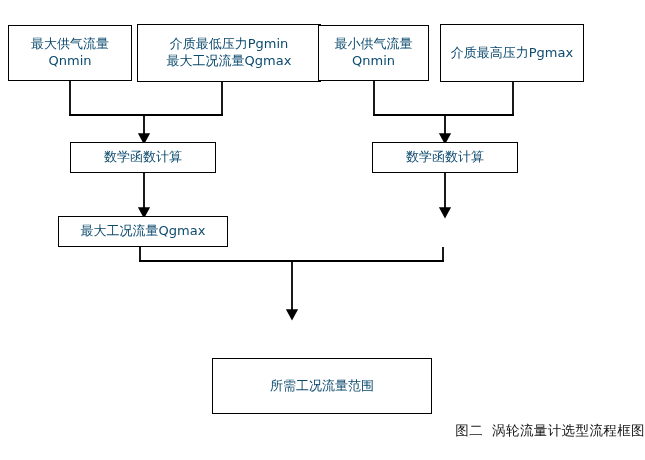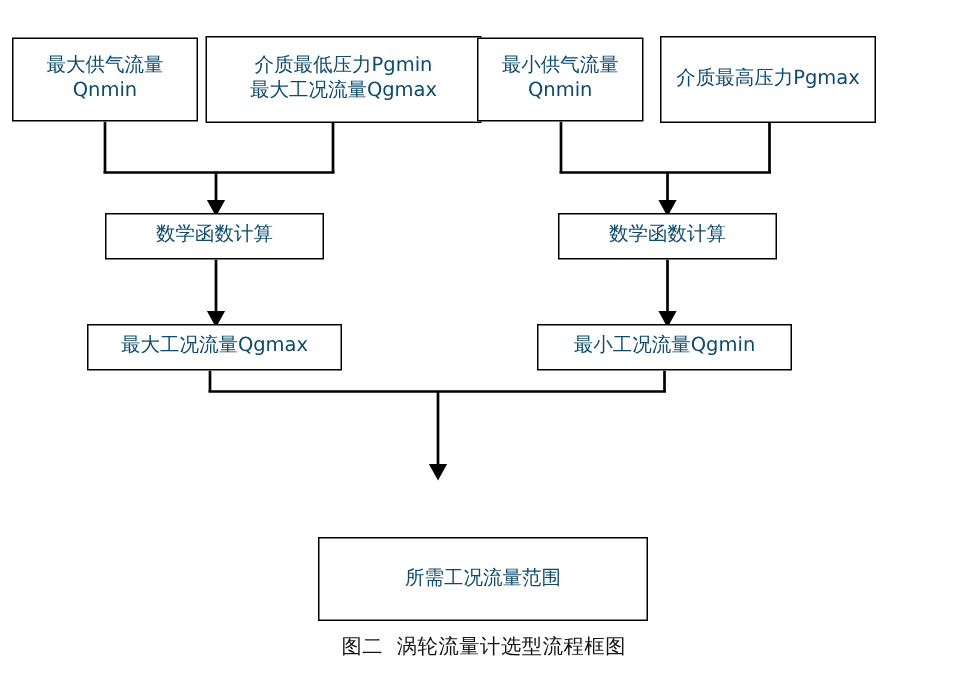--- a/index.html
+++ b/index.html
@@ -61,21 +61,21 @@
   #node-qgmin { left: 358px; top: 216px; width: 170px; height: 31px; font-size: 13px; }
 
   
   #node-range { left: 212px; top: 318px; width: 220px; height: 56px; font-size: 13px; margin-top: 40px; }
 
   #figure-caption {
     position: absolute;
     left: 0;
     top: 422px;
     width: 645px;
-    text-align: center;
+    text-align: right;
     font-size: 13.5px;
     color: #141414;
     letter-spacing: 0.4px;
     z-index: 2;
   }
   #figure-caption .cap-label { margin-right: 9px; }
 </style>
 </head>
 <body>
 
@@ -132,23 +132,20 @@
   </div>
 
   <div class="node" id="node-calc-right">
     <span class="line">数学函数计算</span>
   </div>
 
   <div class="node" id="node-qgmax">
     <span class="line">最大工况流量Qgmax</span>
   </div>
 
-  <div class="node" id="node-qgmin">
-    <span class="line">最小工况流量Qgmin</span>
-  </div>
 
   <div class="node" id="node-range">
     <span class="line">所需工况流量范围</span>
   </div>
 
   <div id="figure-caption">
     <span class="cap-label">图二</span><span>涡轮流量计选型流程框图</span>
   </div>
 
 </div>

